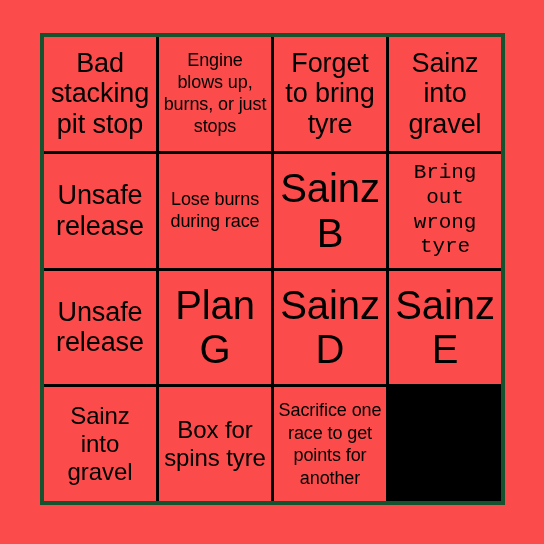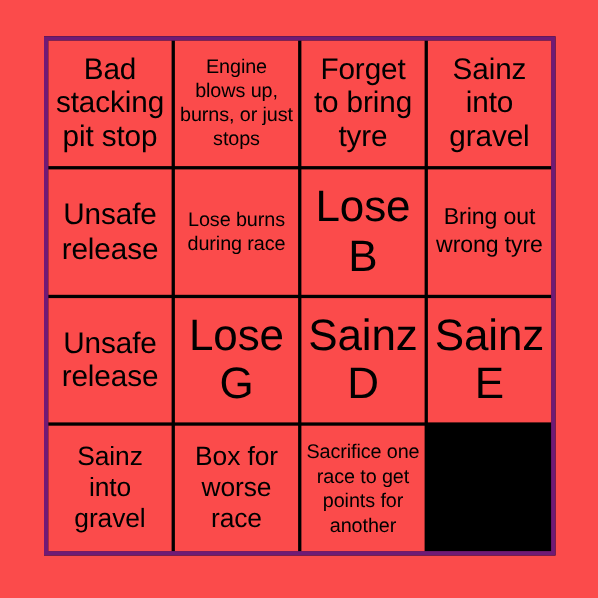--- a/index.html
+++ b/index.html
@@ -18,21 +18,21 @@
     position: absolute;
     left: 40px;
     top: 33px;
     width: 465px;
     height: 472px;
     box-sizing: border-box;
     display: grid;
     grid-template-columns: repeat(4, 1fr);
     grid-template-rows: repeat(4, 1fr);
     background: #000000;
-    border: 4px solid #701a75;
+    border: 4px solid #14532d;
     gap: 3px;
   }
   .bingo-cell {
     background: #fb4b4b;
     color: #000000;
     display: flex;
     align-items: center;
     justify-content: center;
     text-align: center;
     padding: 2px 4px;
@@ -43,21 +43,21 @@
     display: block;
     width: 100%;
     line-height: 1.17;
     letter-spacing: -0.1px;
     word-break: break-word;
   }
   
   .fs-xxl .cell-text { font-size: 40px; line-height: 1.12; }
   .fs-xl  .cell-text { font-size: 27px; line-height: 1.14; }
   .fs-lg  .cell-text { font-size: 24px; line-height: 1.16; }
-  .fs-md  .cell-text { font-size: 21px; line-height: 1.18; }
+  .fs-md  .cell-text { font-size: 21px; line-height: 1.18; font-family: Liberation Mono, monospace; }
   .fs-sm  .cell-text { font-size: 18px; line-height: 1.22; }
   .fs-xs  .cell-text { font-size: 18px; line-height: 1.25; }
 </style>
 </head>
 <body>
 
 <div id="bingo-card">
   <div class="bingo-cell fs-xl">
       <span class="cell-text">Bad stacking pit stop</span>
     </div>
@@ -71,41 +71,41 @@
       <span class="cell-text">Sainz into gravel</span>
     </div>
 
   <div class="bingo-cell fs-xl">
       <span class="cell-text">Unsafe release</span>
     </div>
   <div class="bingo-cell fs-sm">
       <span class="cell-text">Lose burns during race</span>
     </div>
   <div class="bingo-cell fs-xxl">
-      <span class="cell-text">Lose B</span>
+      <span class="cell-text">Sainz B</span>
     </div>
   <div class="bingo-cell fs-md">
       <span class="cell-text">Bring out wrong tyre</span>
     </div>
 
   <div class="bingo-cell fs-xl">
       <span class="cell-text">Unsafe release</span>
     </div>
   <div class="bingo-cell fs-xxl">
-      <span class="cell-text">Lose G</span>
+      <span class="cell-text">Plan G</span>
     </div>
   <div class="bingo-cell fs-xxl">
       <span class="cell-text">Sainz D</span>
     </div>
   <div class="bingo-cell fs-xxl">
       <span class="cell-text">Sainz E</span>
     </div>
 
   <div class="bingo-cell fs-lg">
       <span class="cell-text">Sainz into gravel</span>
     </div>
   <div class="bingo-cell fs-lg">
-      <span class="cell-text">Box for worse race</span>
+      <span class="cell-text">Box for spins tyre</span>
     </div>
   <div class="bingo-cell fs-xs">
       <span class="cell-text">Sacrifice one race to get points for another</span>
     </div>
 </div>
 
 </body></html>

